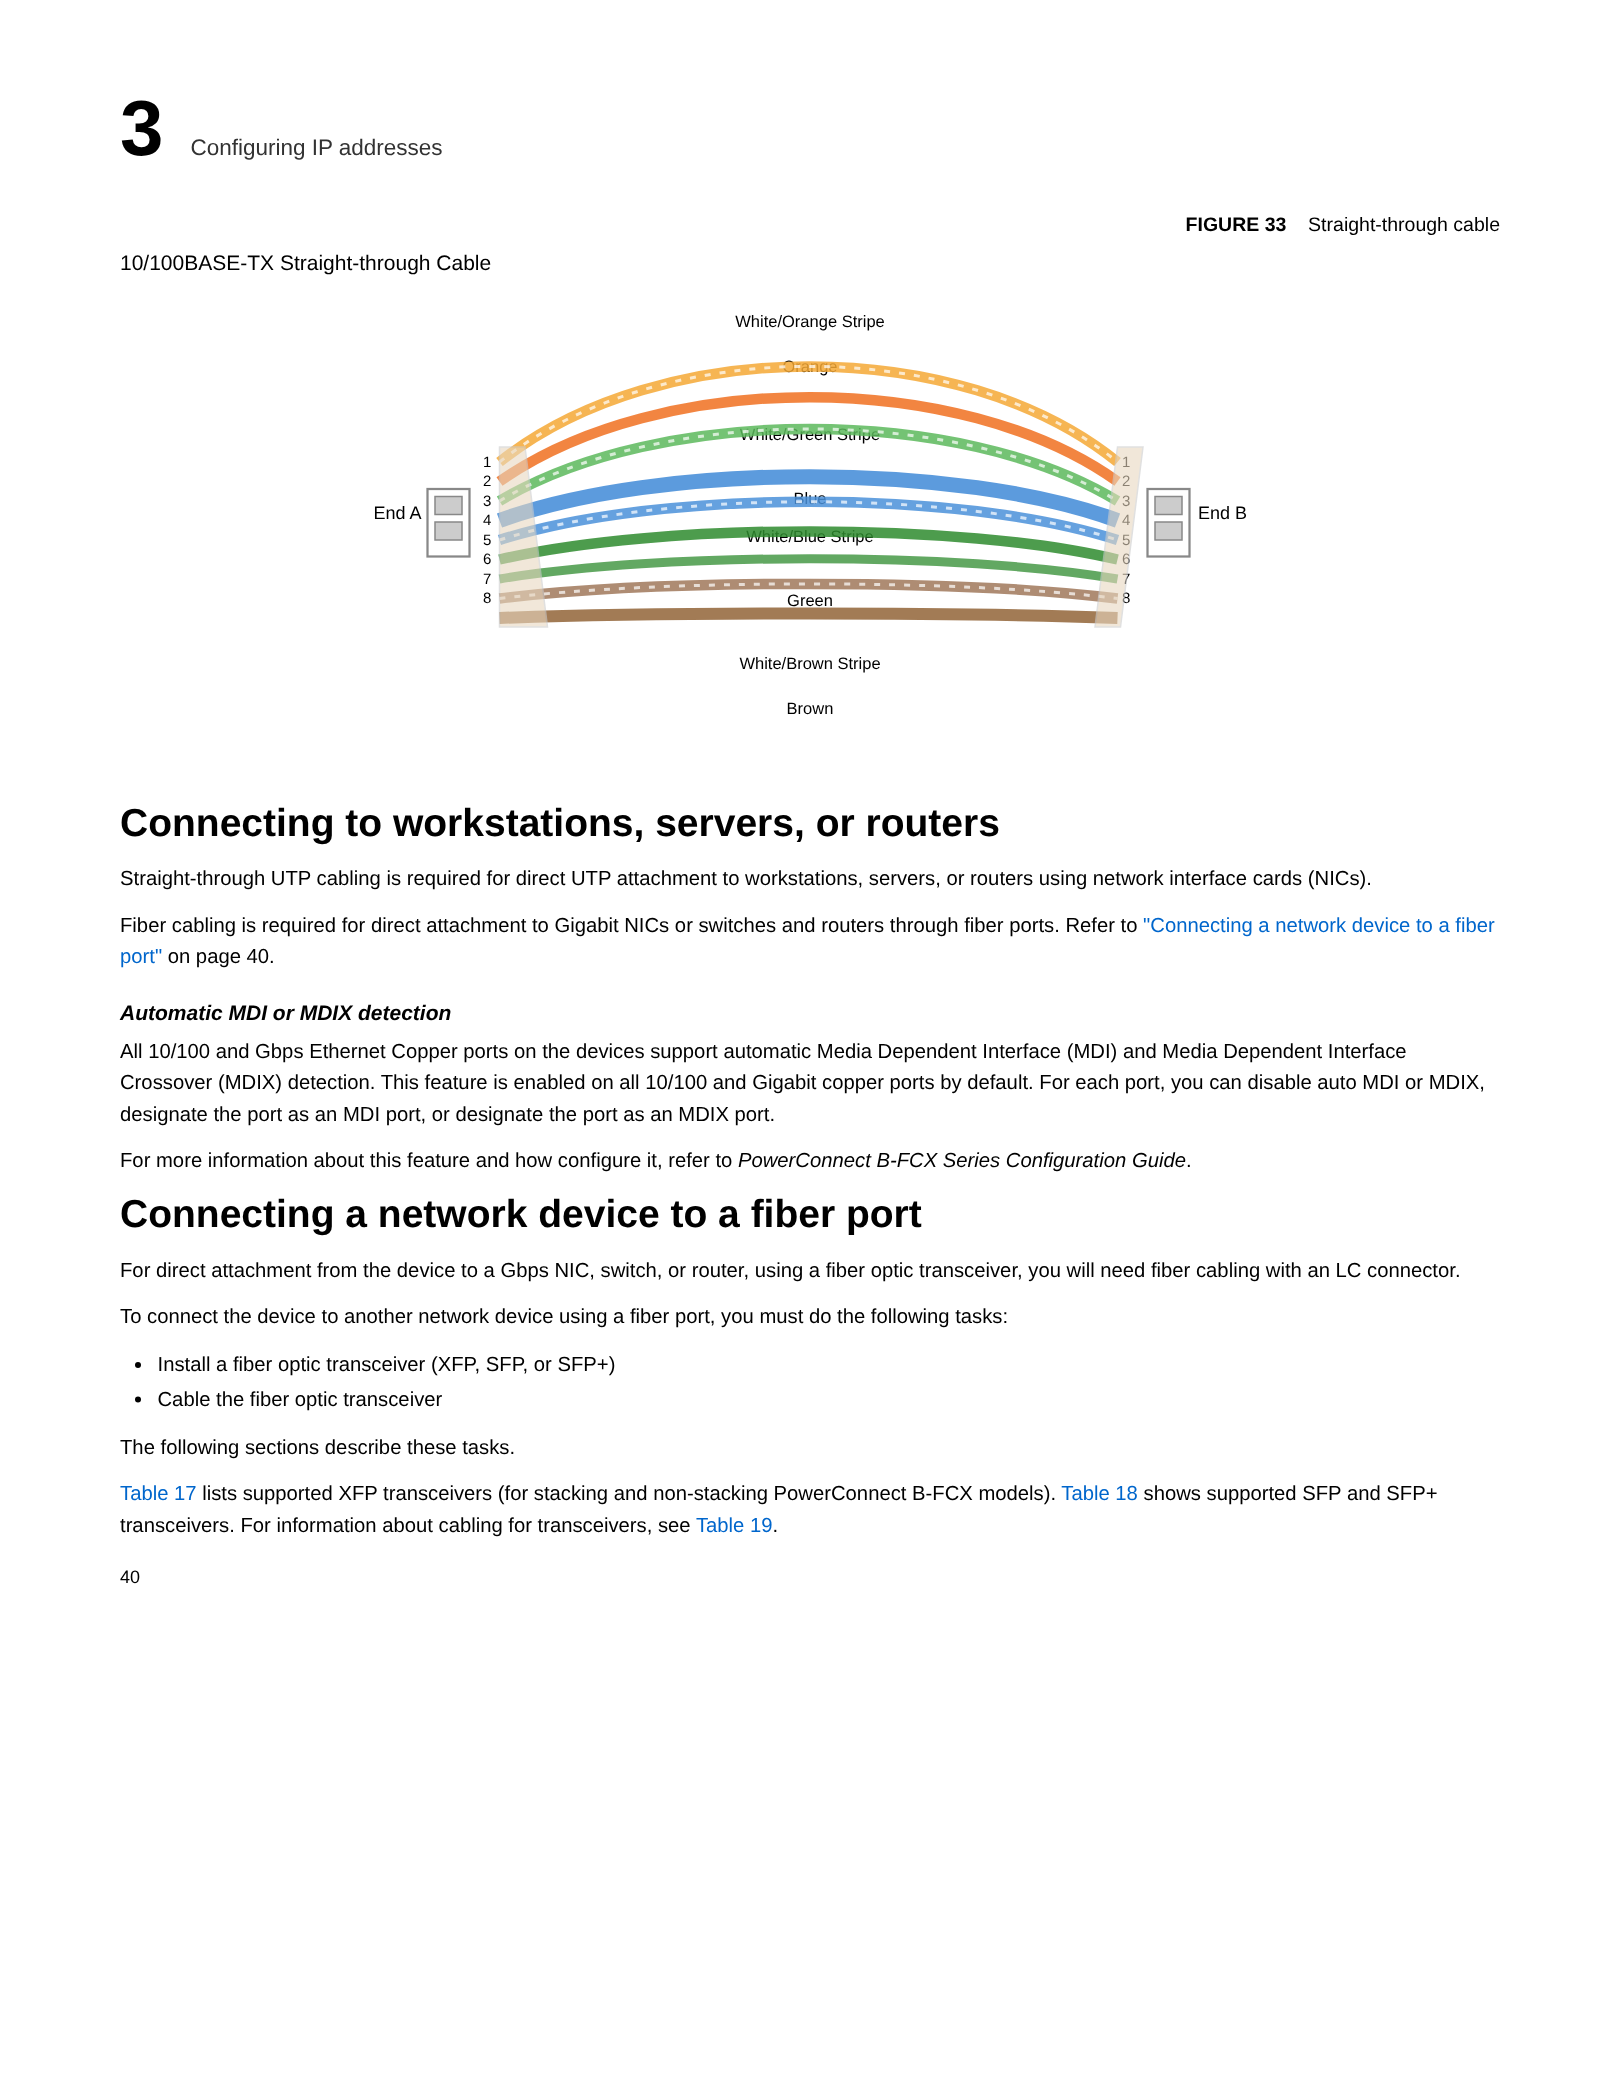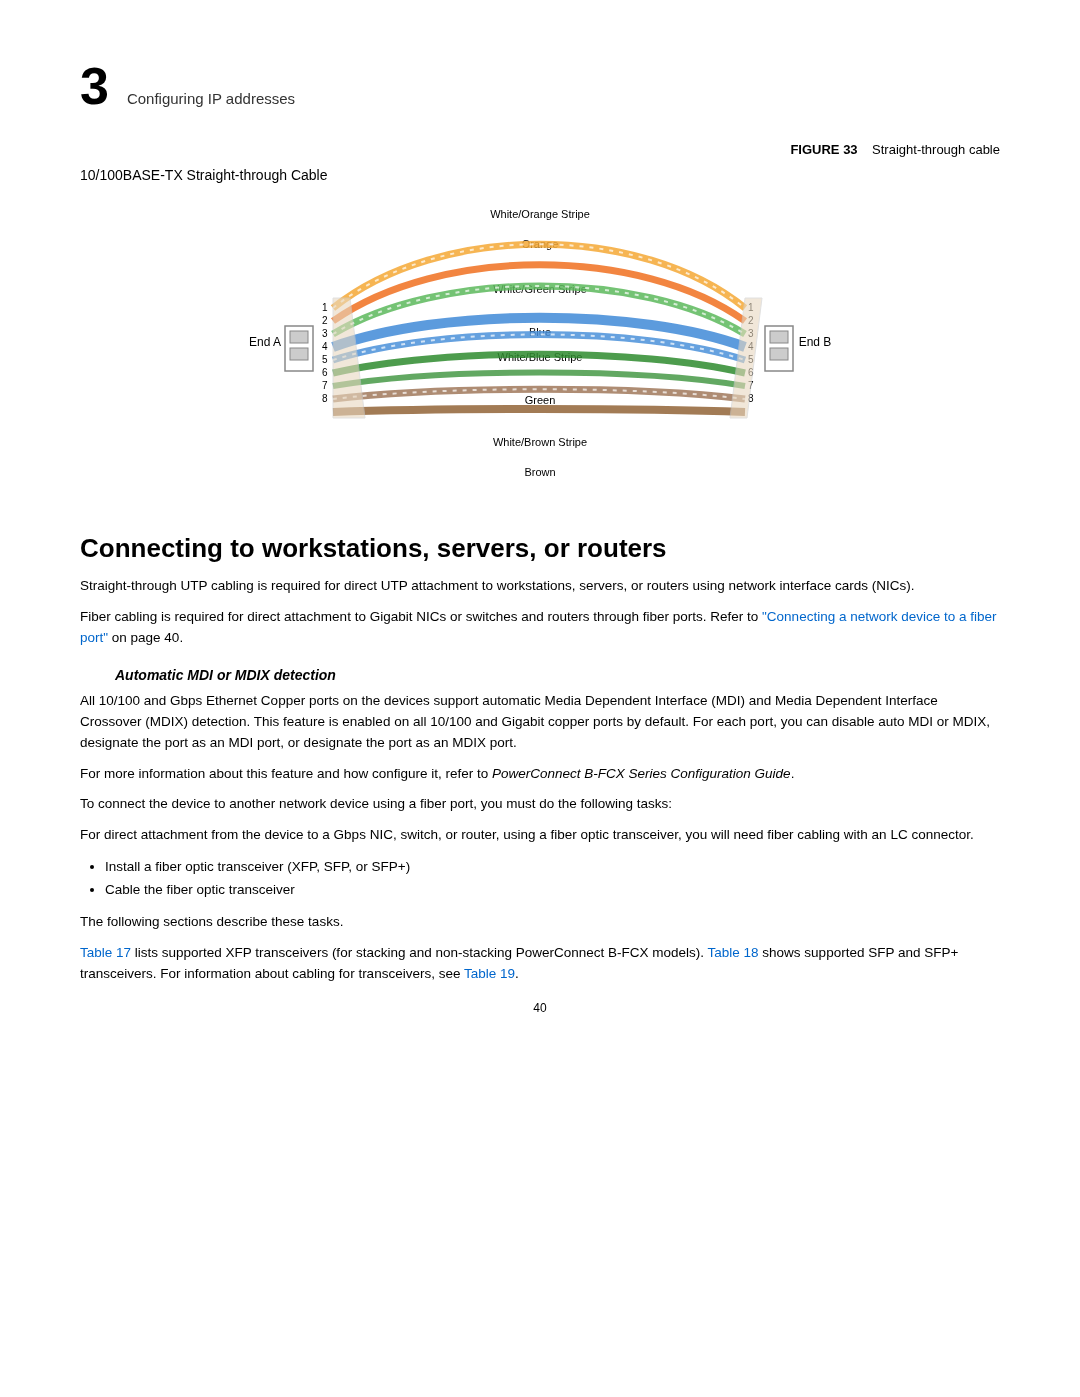--- a/index.html
+++ b/index.html
@@ -57,21 +57,20 @@
       color: #000;
       margin-bottom: 12px;
       margin-top: 10px;
     }
     .sub-heading {
       font-style: italic;
       font-weight: bold;
       font-size: 14px;
       margin-bottom: 8px;
       margin-top: 18px;
-      margin-left: 35px;
     }
     .body-text {
       font-size: 13.5px;
       line-height: 1.55;
       margin-bottom: 10px;
       color: #000;
     }
     .link-text {
       color: #0066cc;
       text-decoration: none;
@@ -84,21 +83,21 @@
       list-style-type: disc;
       font-size: 13.5px;
       line-height: 1.7;
     }
     .footer {
       position: absolute;
       bottom: 40px;
       left: 80px;
       right: 80px;
       display: flex;
-      justify-content: center;
+      justify-content: flex-start;
       font-size: 12px;
       color: #000;
     }
     .footer-right {
       text-align: right;
     }
     
   </style>
 </head>
 <body>
@@ -207,24 +206,25 @@
     <h3 class="sub-heading">Automatic MDI or MDIX detection</h3>
 
     <p class="body-text">All 10/100 and Gbps Ethernet Copper ports on the devices support automatic Media Dependent Interface (MDI) and Media Dependent Interface Crossover (MDIX) detection. This feature is enabled on all 10/100 and Gigabit copper ports by default. For each port, you can disable auto MDI or MDIX, designate the port as an MDI port, or designate the port as an MDIX port.</p>
 
     <p class="body-text">
       <span>For more information about this feature and how configure it, refer to </span><em>PowerConnect B-FCX Series Configuration Guide</em><span>.</span>
     </p>
   </div>
 
   <div>
+    <h2 class="section-heading">Connecting a network device to a fiber port</h2>
+
+    <p class="body-text">For direct attachment from the device to a Gbps NIC, switch, or router, using a fiber optic transceiver, you will need fiber cabling with an LC connector.</p>
 
     <p class="body-text">To connect the device to another network device using a fiber port, you must do the following tasks:</p>
-
-    <p class="body-text">For direct attachment from the device to a Gbps NIC, switch, or router, using a fiber optic transceiver, you will need fiber cabling with an LC connector.</p>
 
     <ul class="bullet-list">
       <li>
         <span>Install a fiber optic transceiver (XFP, SFP, or SFP+)</span>
       </li>
       <li>
         <span>Cable the fiber optic transceiver</span>
       </li>
     </ul>
 

